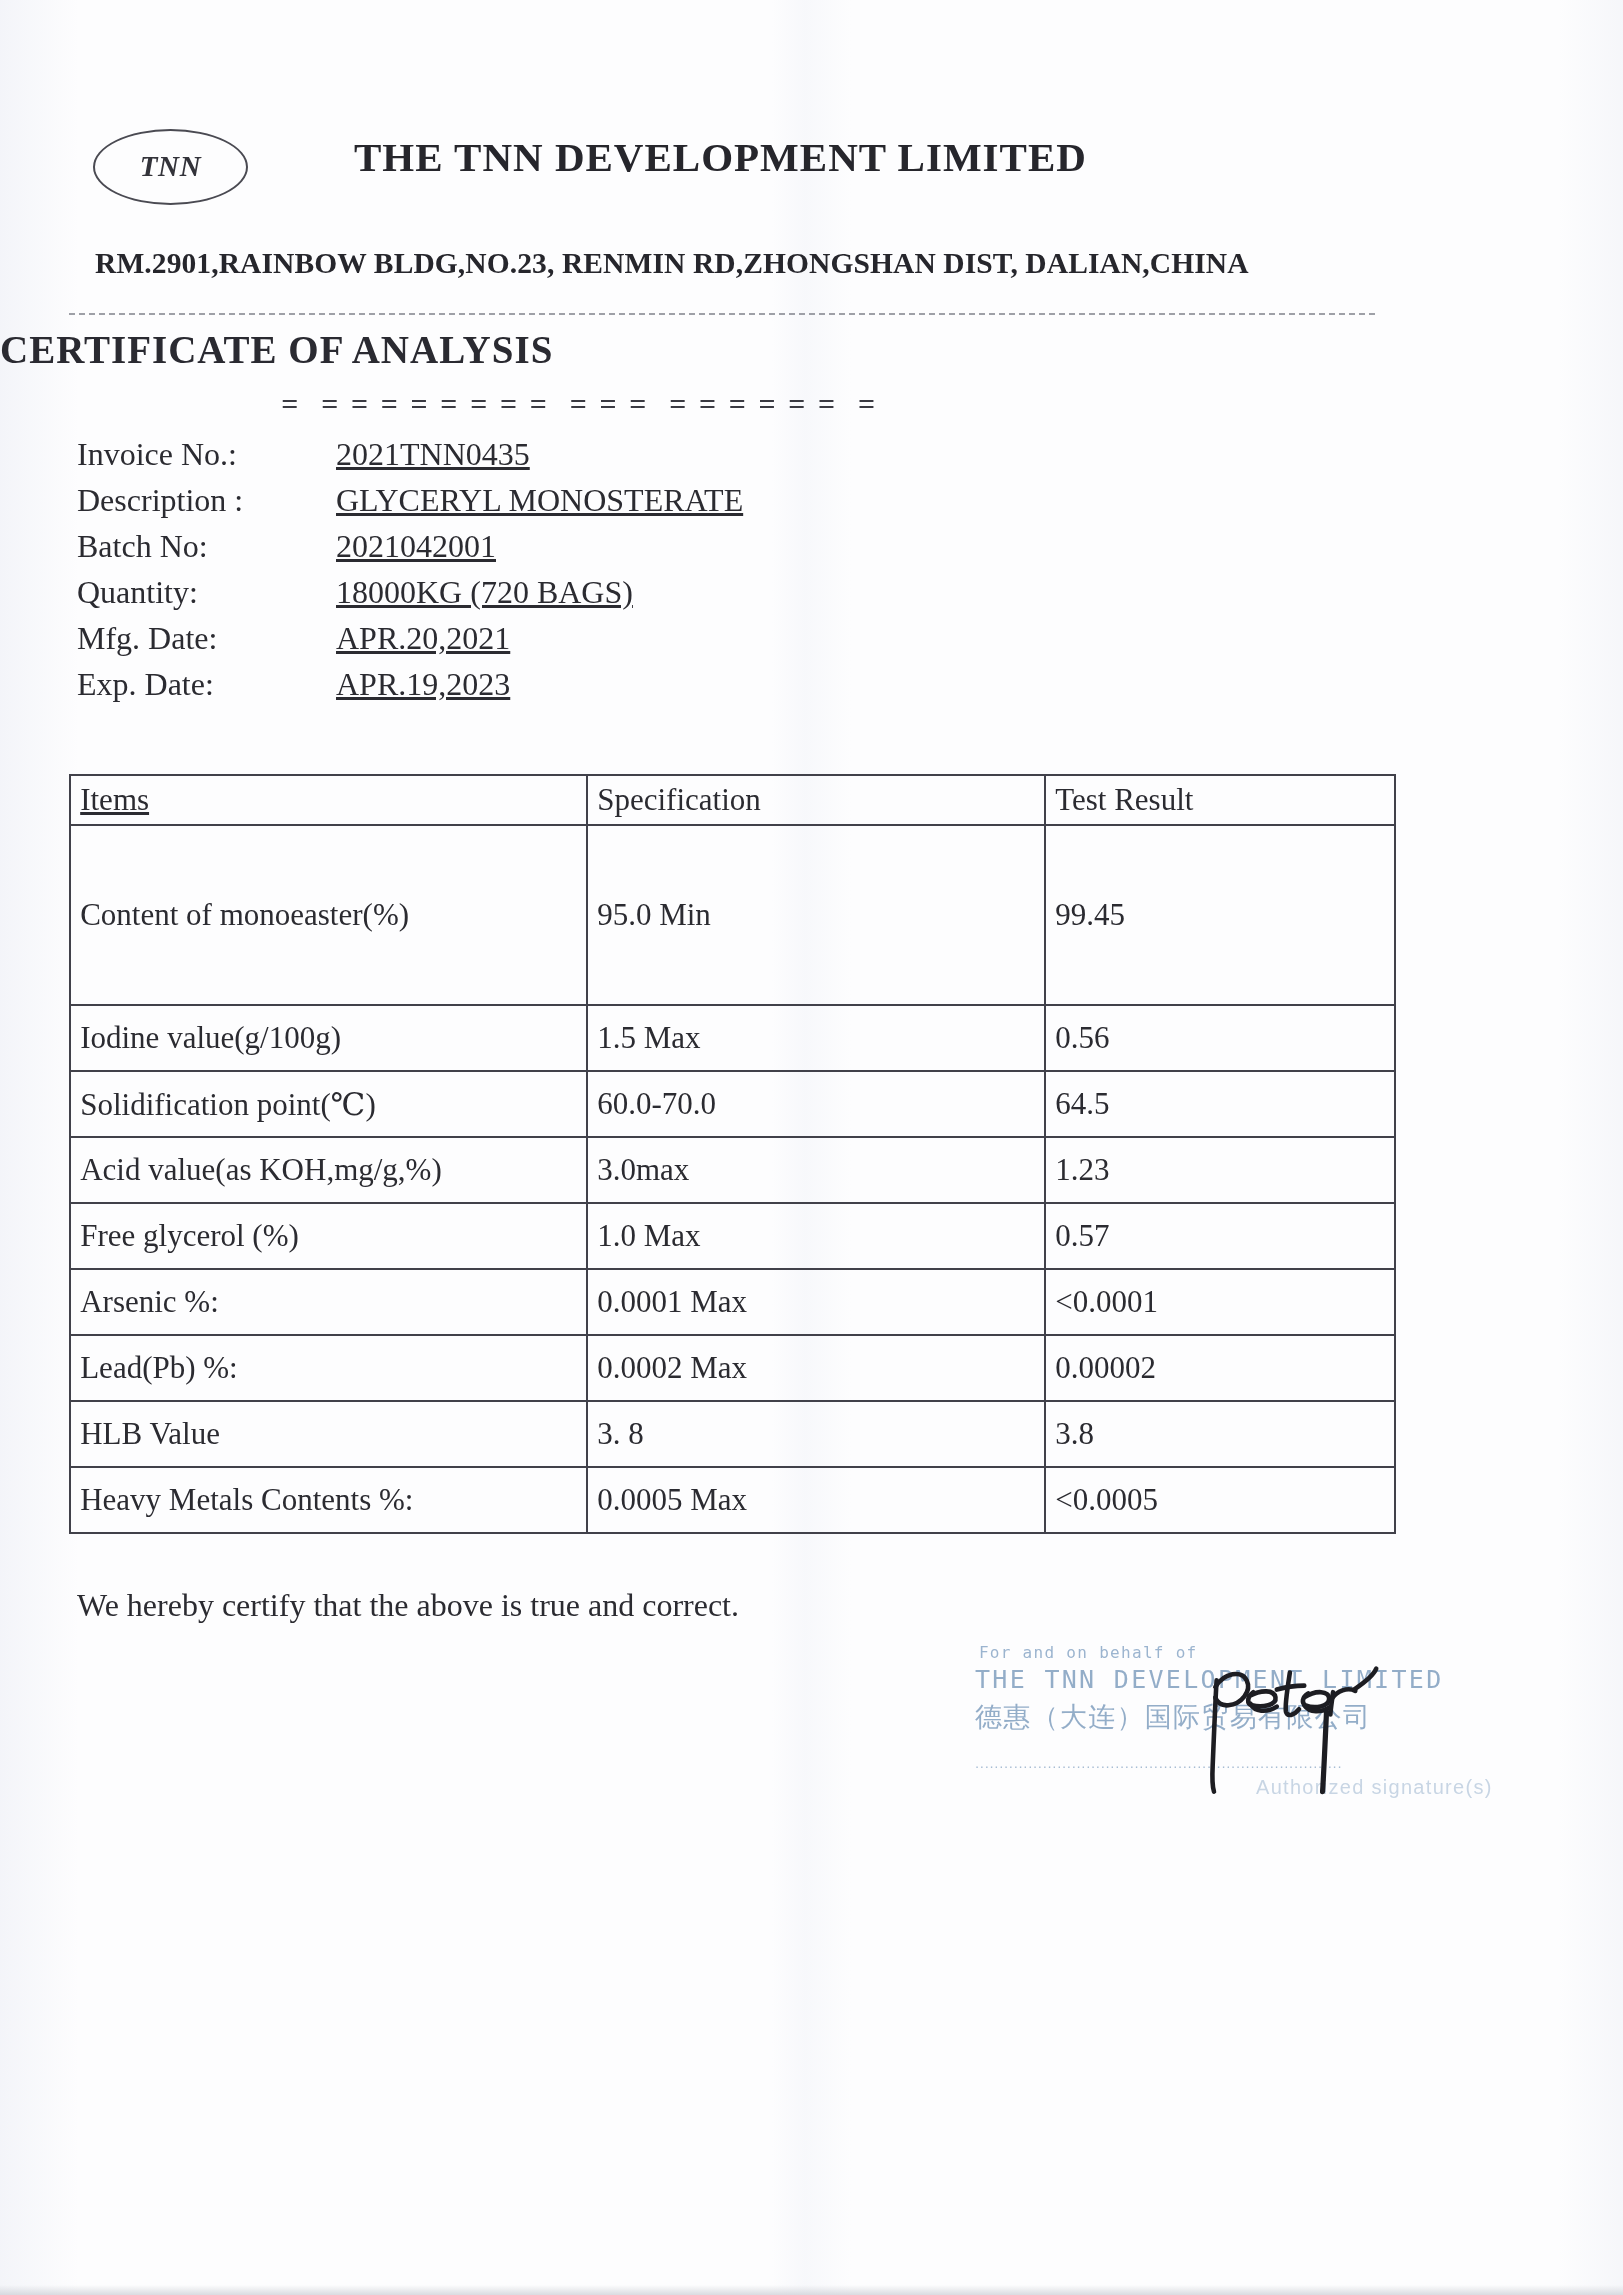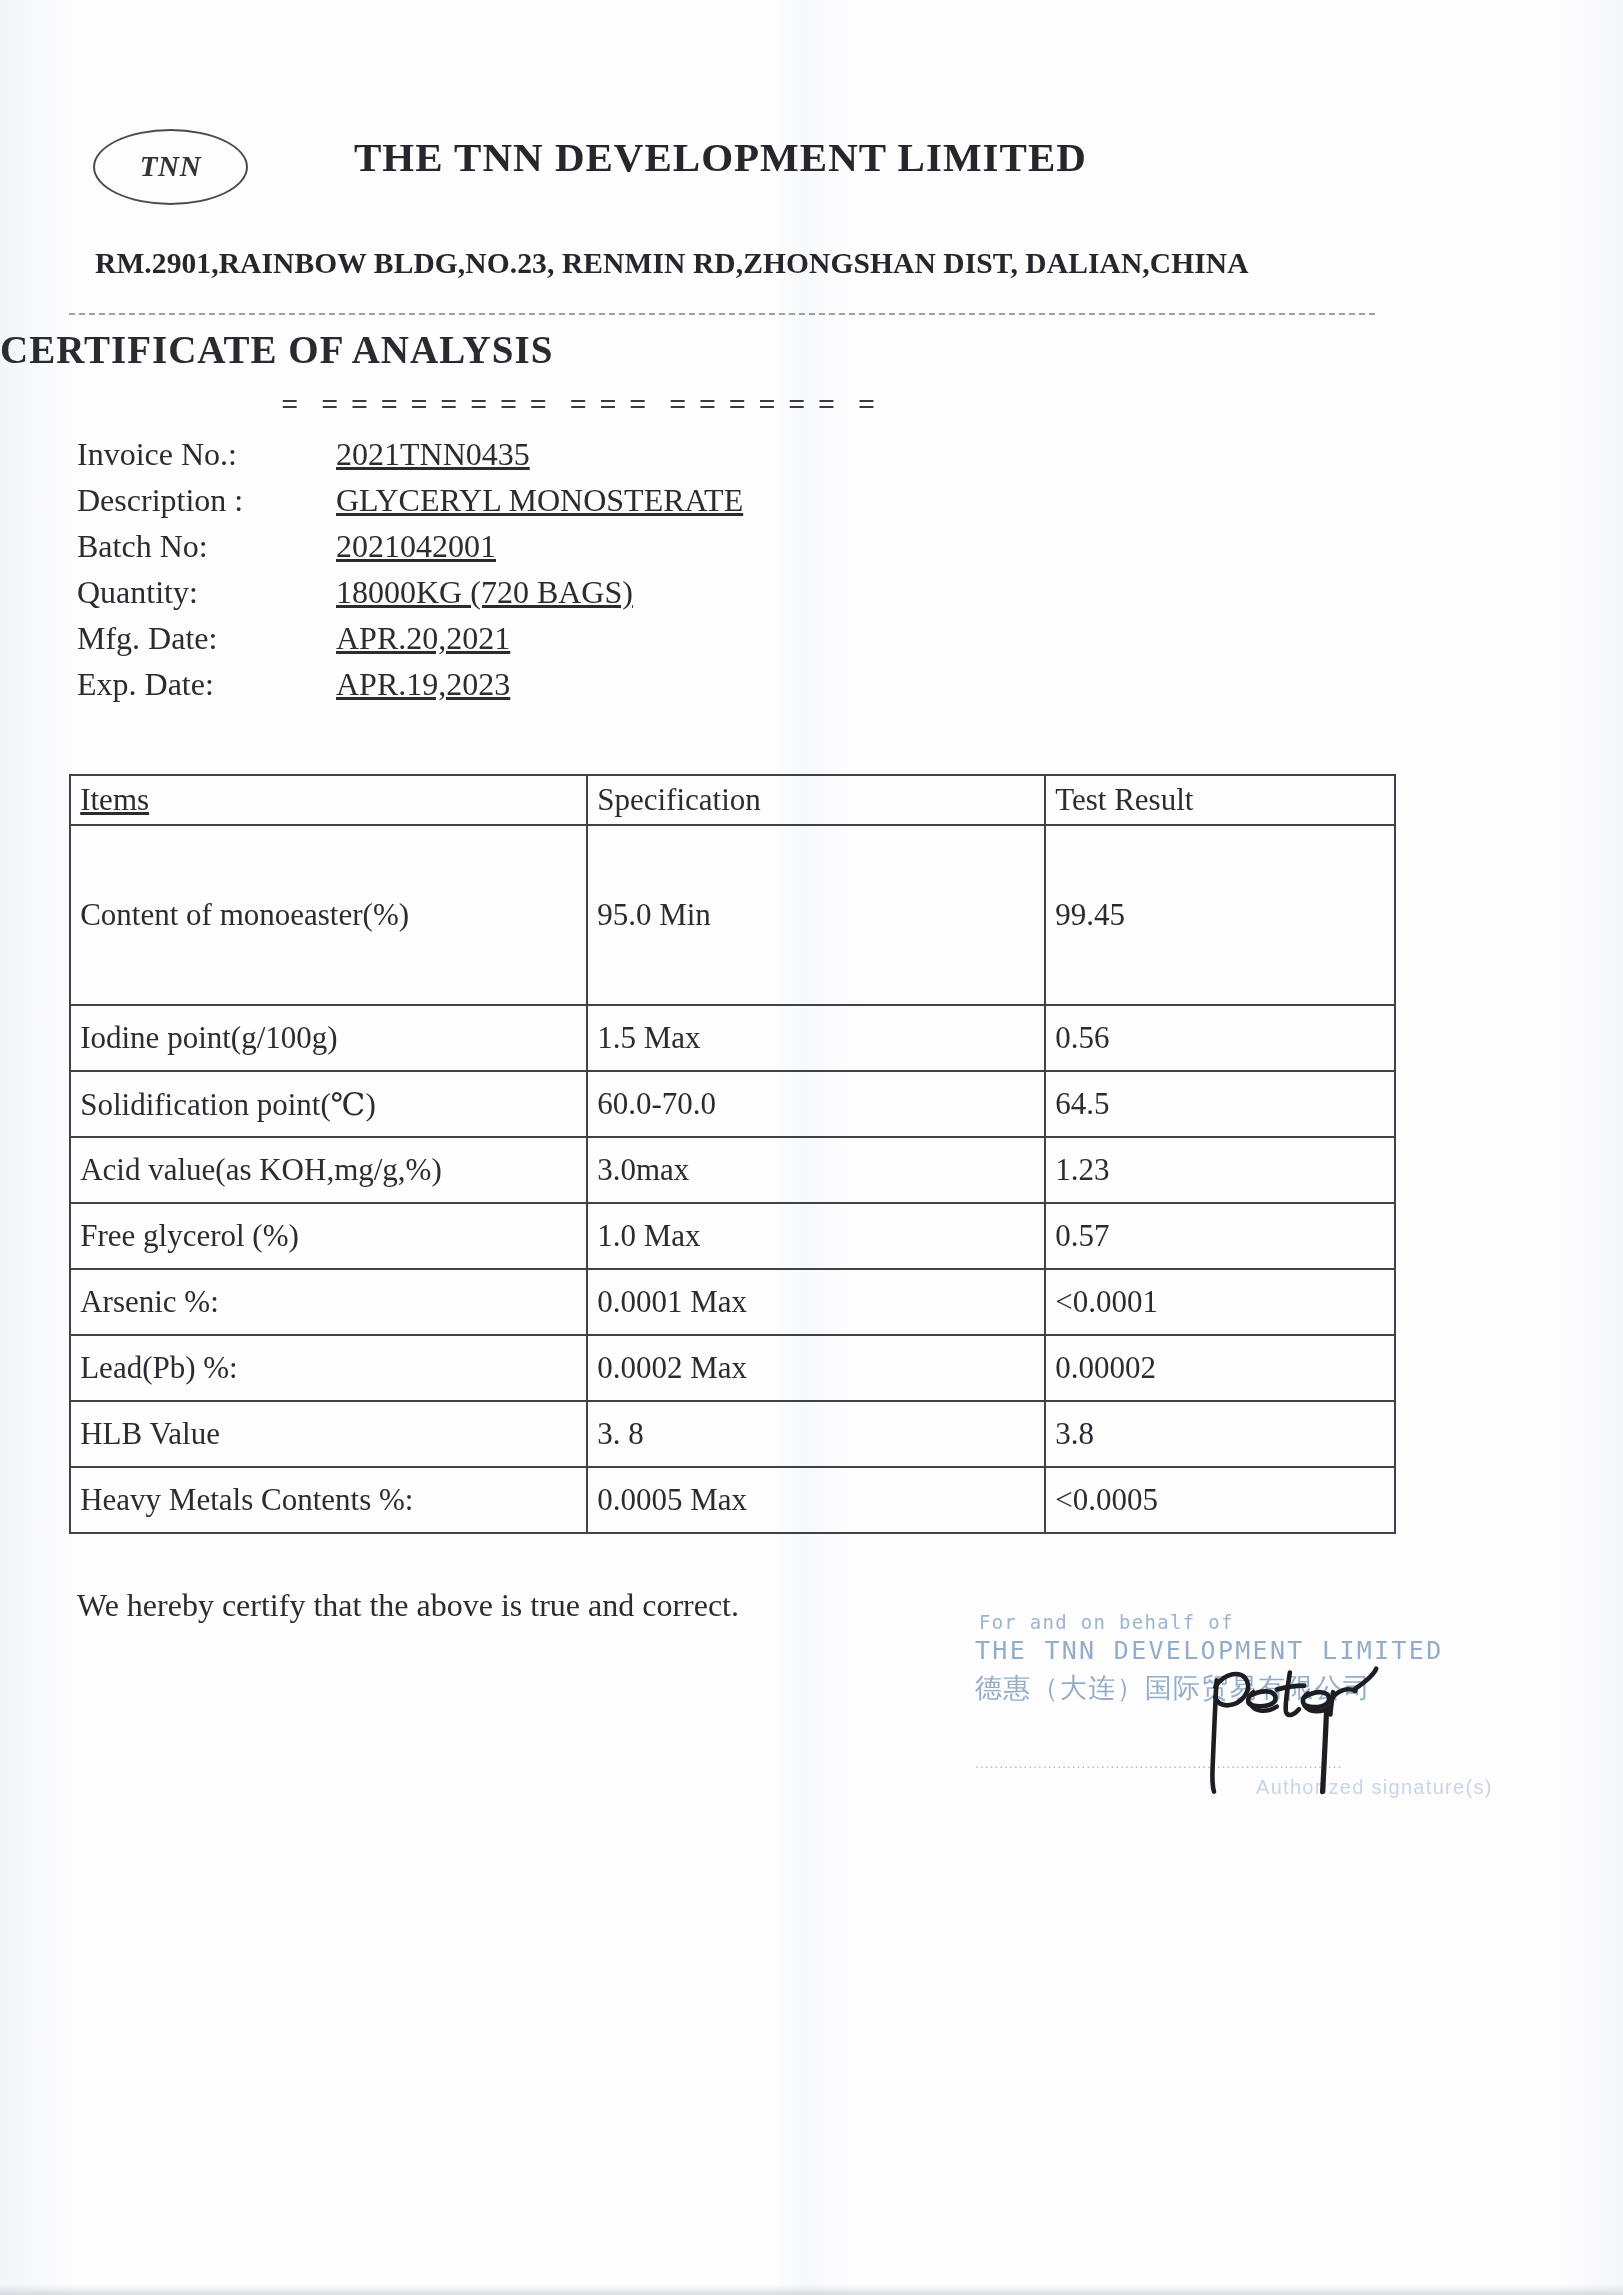--- a/index.html
+++ b/index.html
@@ -197,24 +197,25 @@
     position: absolute;
     left: 975px;
     top: 1611px;
     width: 511px;
     color: #8aa6c4;
     opacity: 0.92;
     font-family: "DejaVu Sans Mono", "Liberation Mono", monospace;
     letter-spacing: 1.3px;
   }
   .stamp-line1 {
-    font-size: 19px;
+    font-size: 16px;
     letter-spacing: 1.3px;
     color: #93aecb;
     margin-left: 3.9px;
+    margin-top: 32px;
   }
   .stamp-line2 {
     font-size: 25px;
     letter-spacing: 2.3px;
     color: #8aa6c4;
     margin-top: 2.6px;
     white-space: nowrap;
   }
   .stamp-line3 {
     font-family: "DejaVu Sans", "Liberation Sans", sans-serif;
@@ -315,21 +316,21 @@
           <th class="th-left">Test Result</th>
         </tr>
       </thead>
       <tbody>
         <tr class="row-tall">
           <td>Content of monoeaster(%)</td>
           <td>95.0 Min</td>
           <td>99.45</td>
         </tr>
         <tr class="row-std">
-          <td>Iodine point(g/100g)</td>
+          <td>Iodine value(g/100g)</td>
           <td>1.5 Max</td>
           <td>0.56</td>
         </tr>
         <tr class="row-std">
           <td>Solidification point(℃)</td>
           <td>60.0-70.0</td>
           <td>64.5</td>
         </tr>
         <tr class="row-std">
           <td>Acid value(as KOH,mg/g,%)</td>

